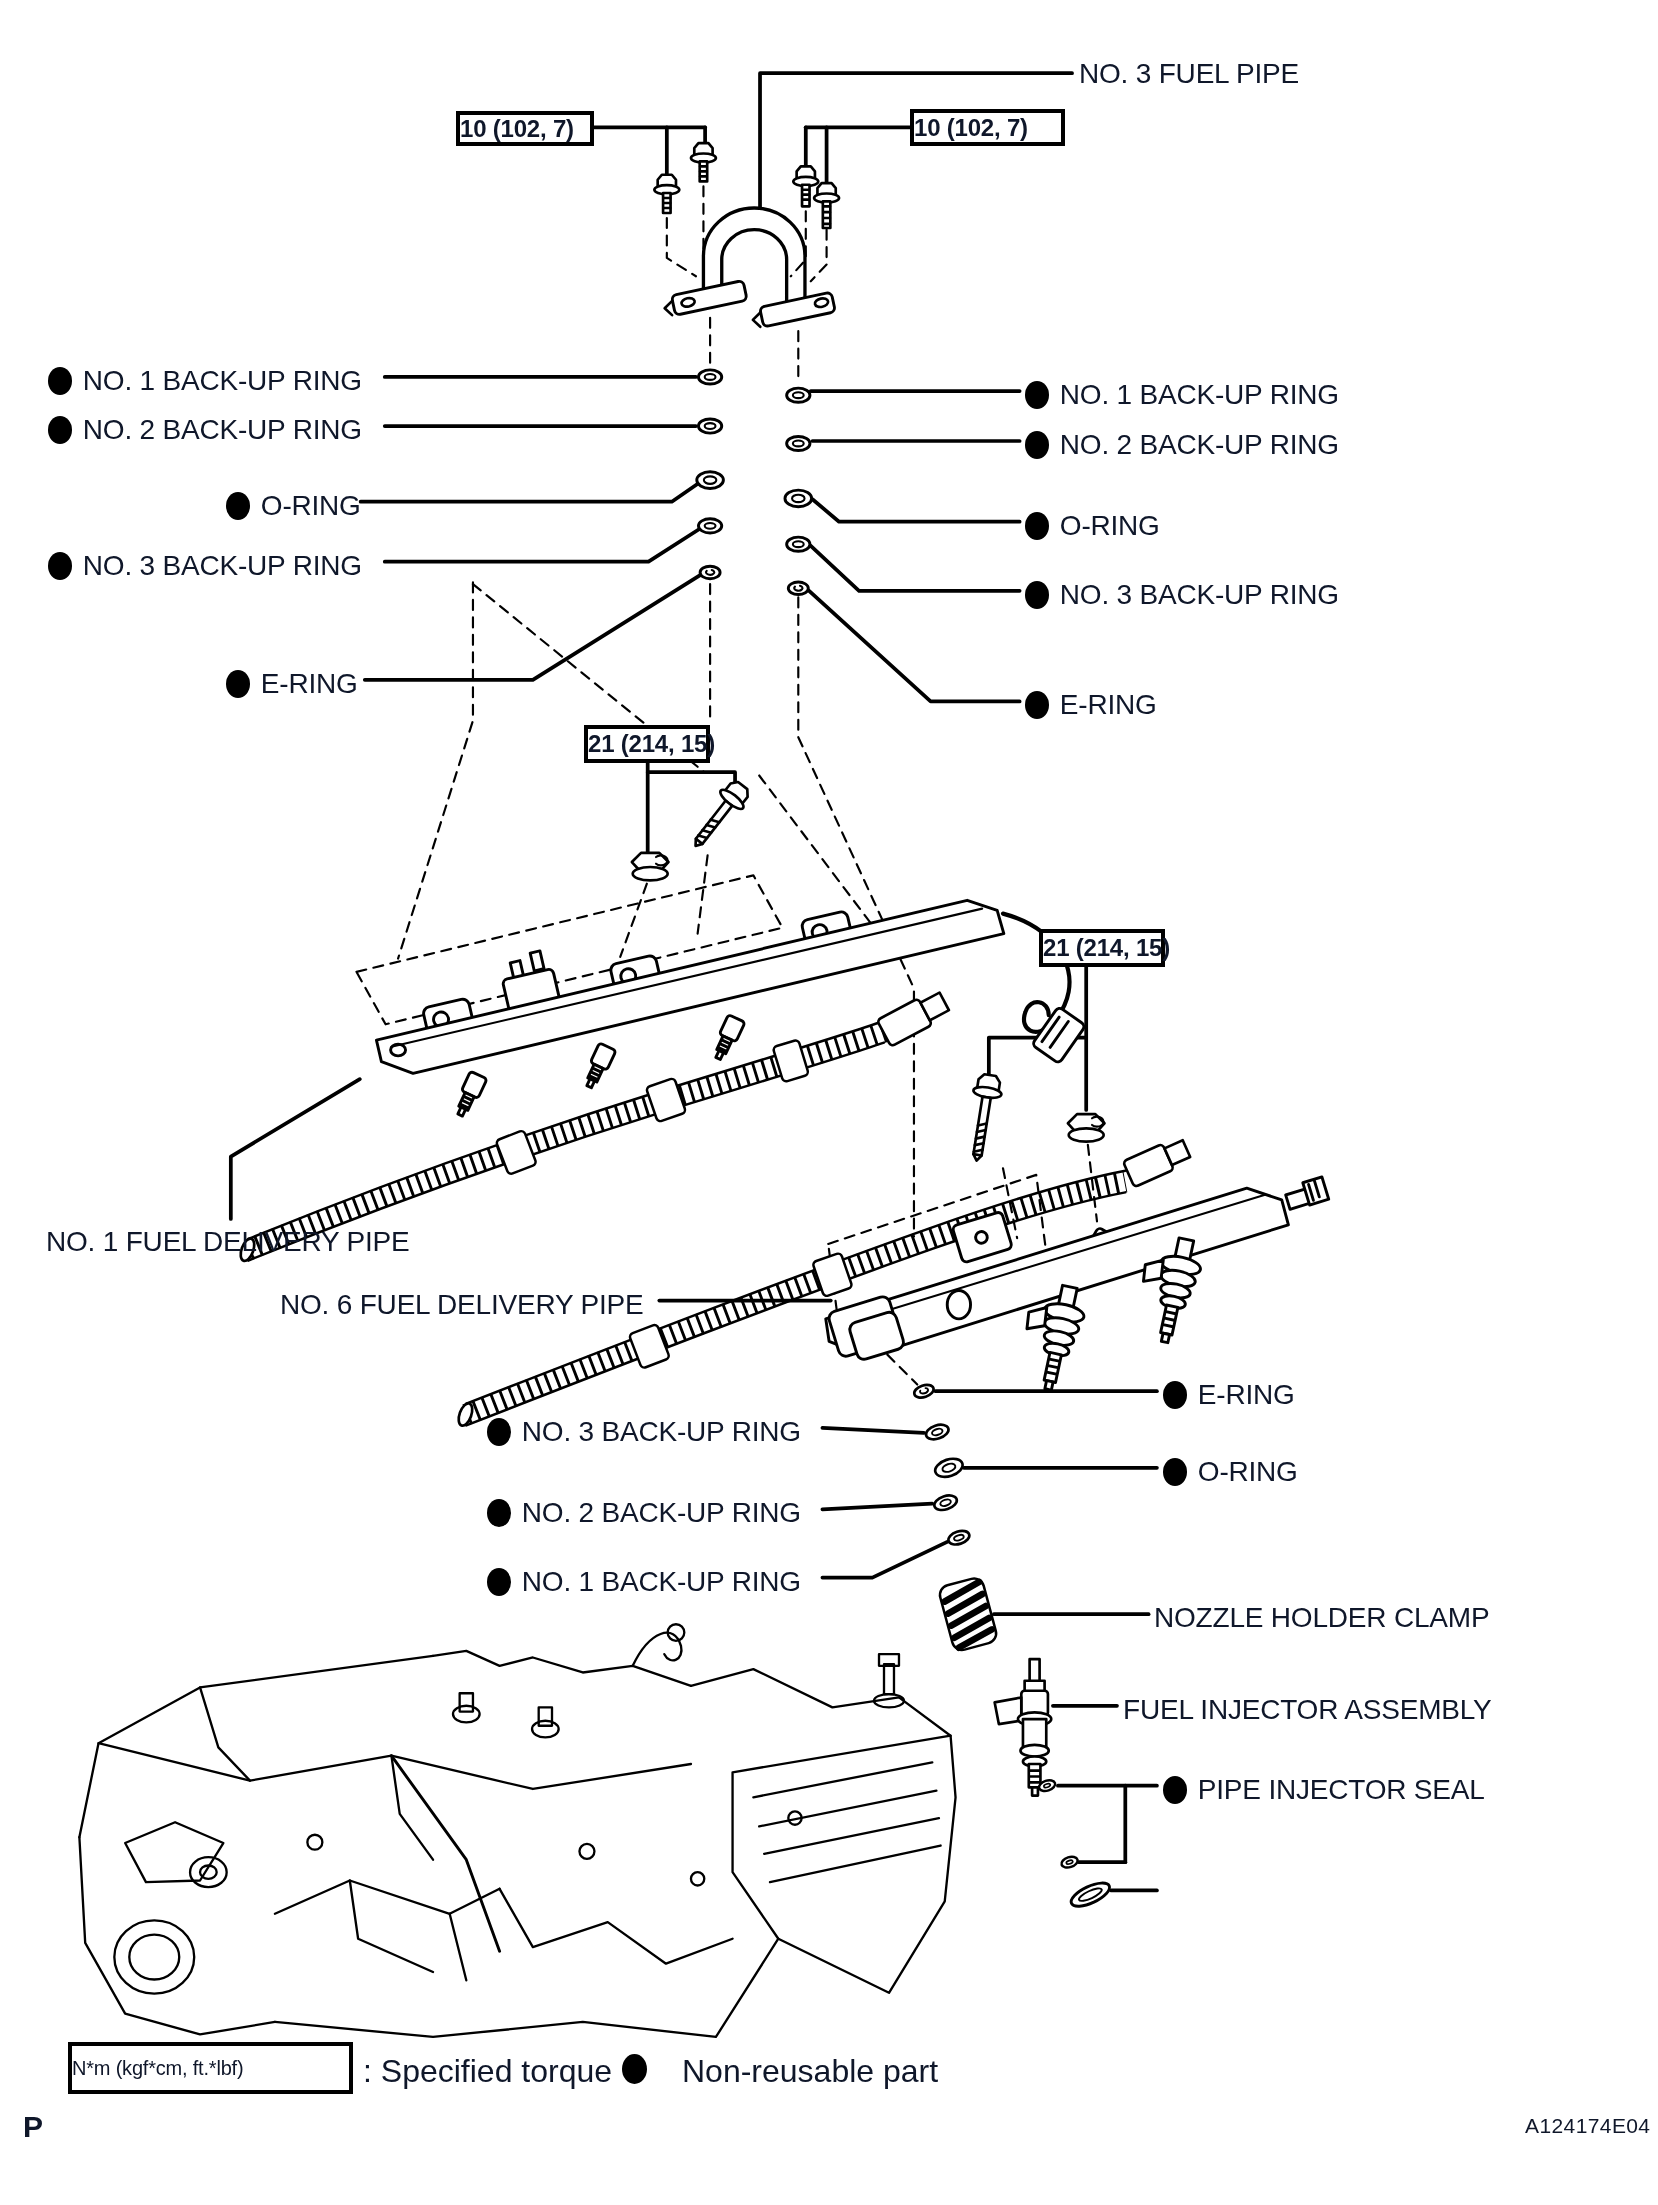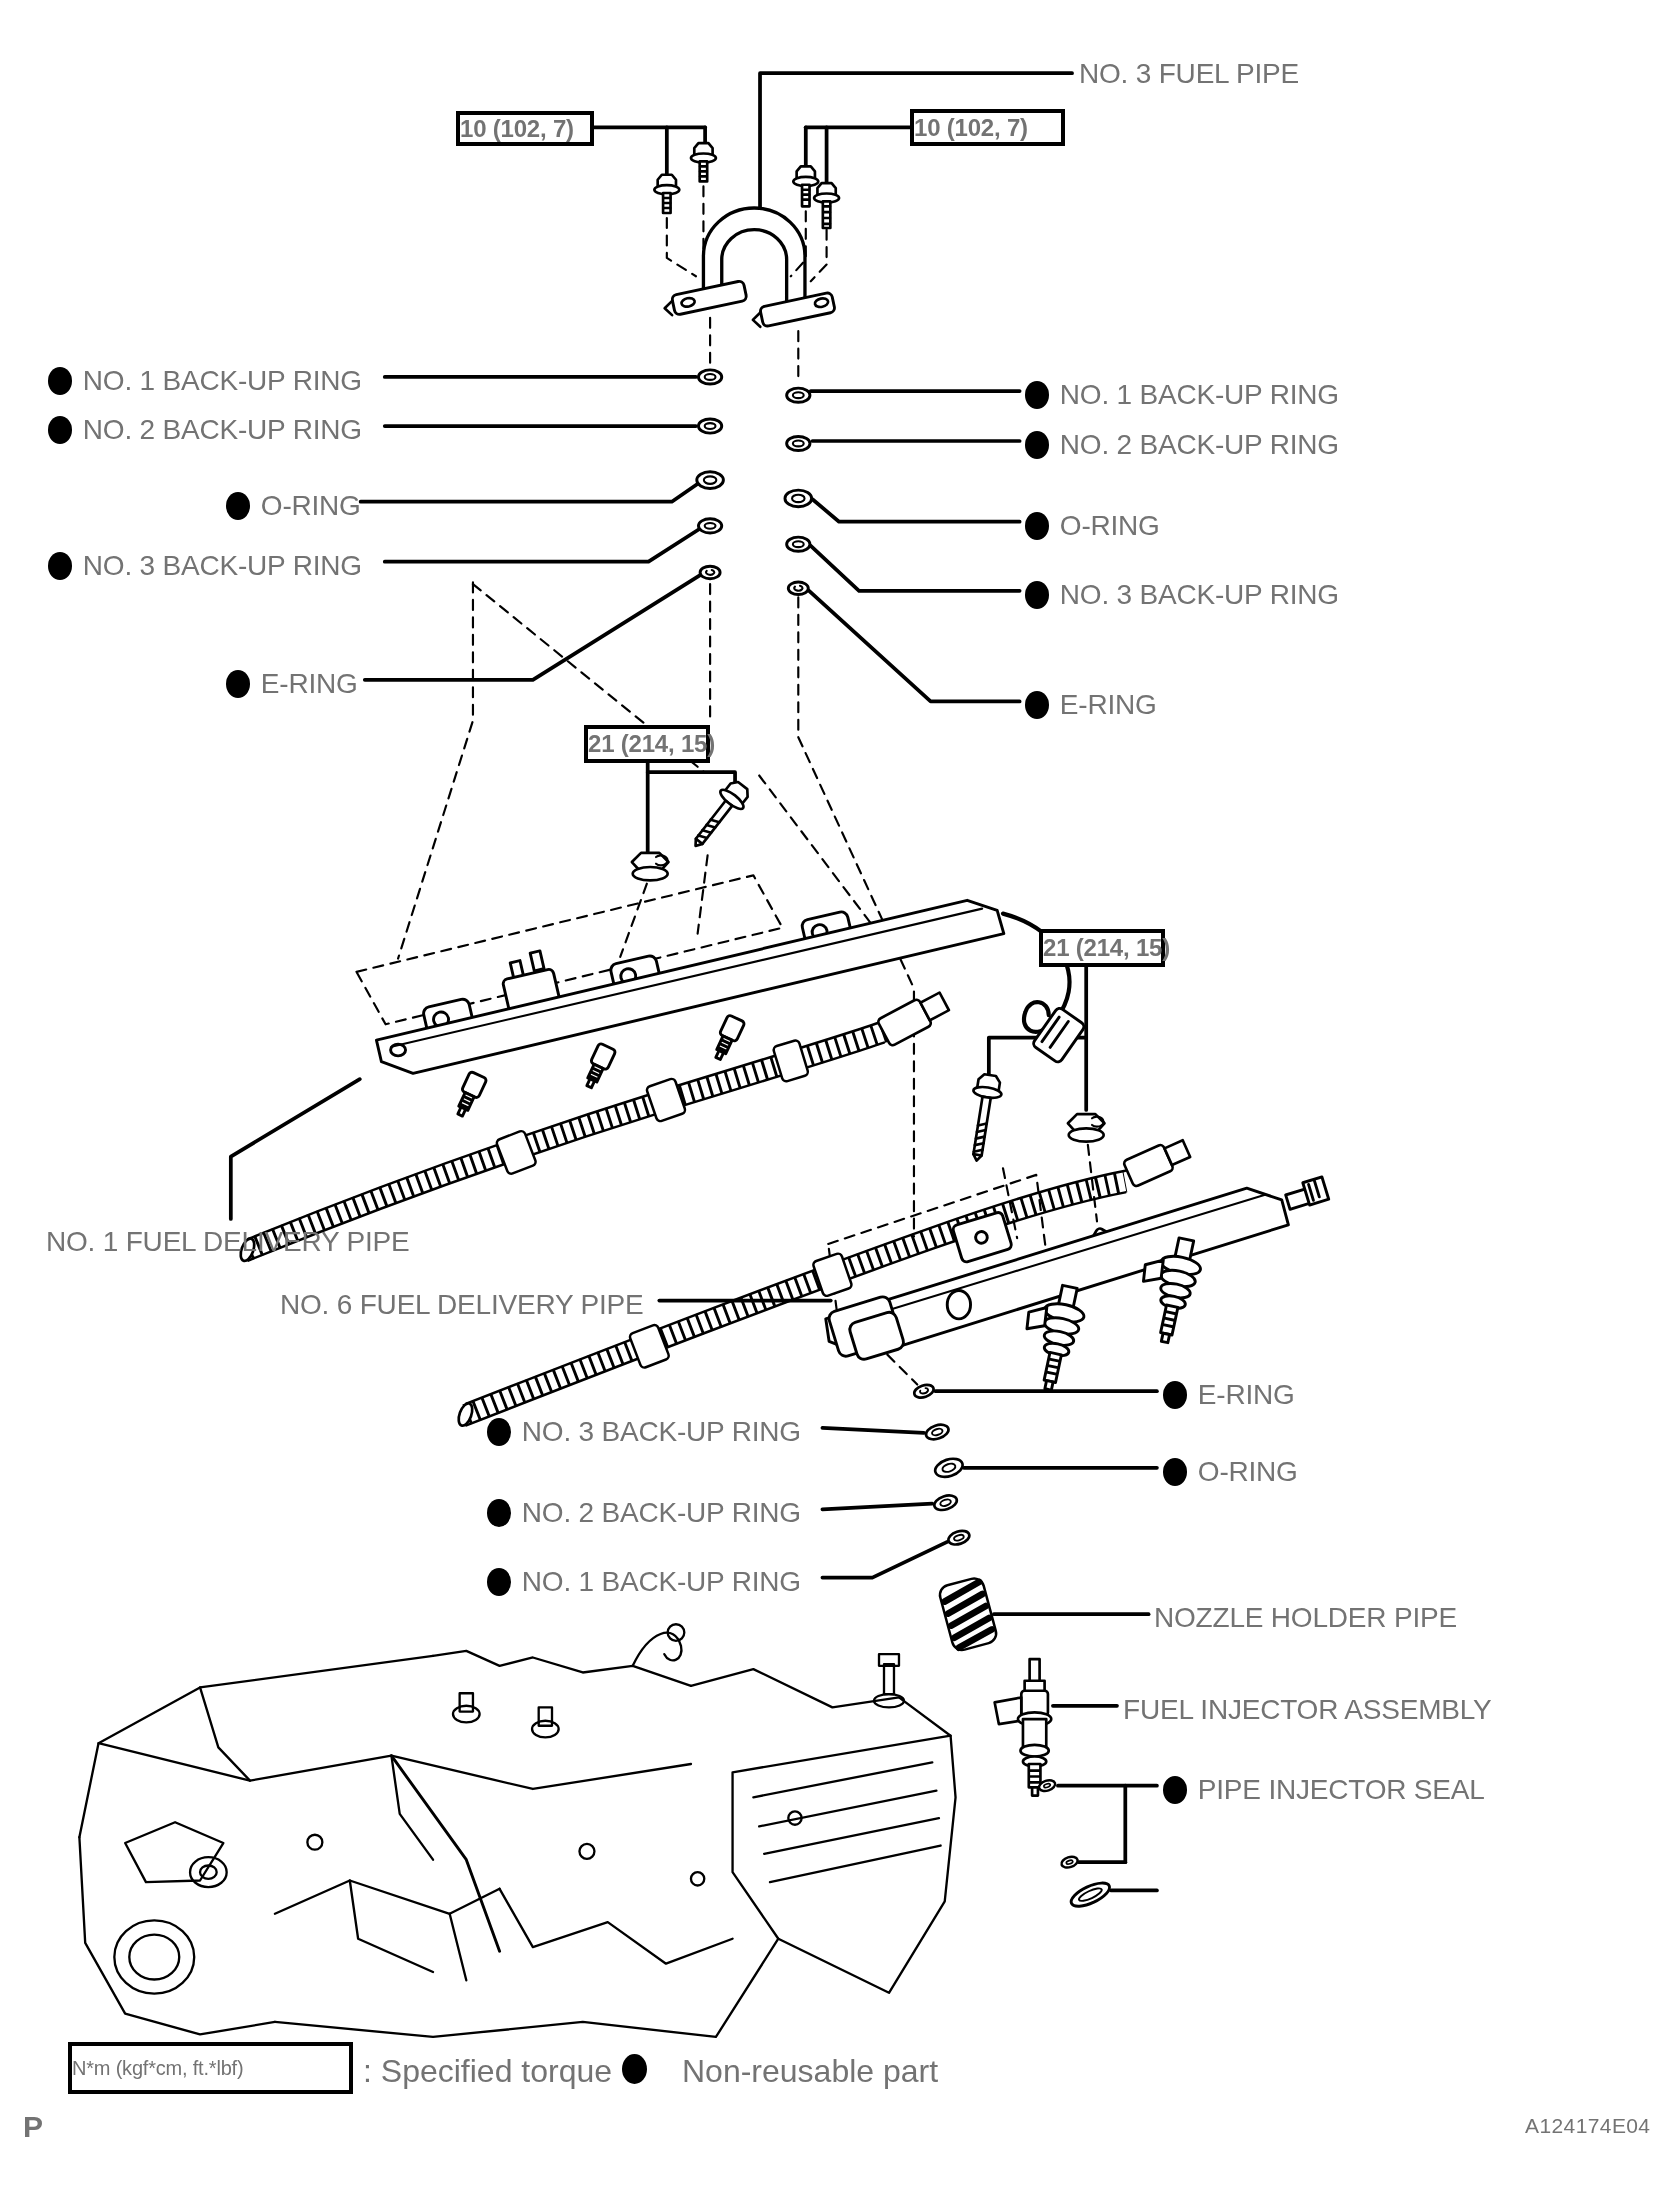--- a/index.html
+++ b/index.html
@@ -1,17 +1,17 @@
 <!DOCTYPE html>
 <html style="font-size:13.3px"><head>
 <meta charset="utf-8">
 <style>
   html,body{margin:0;padding:0;background:#fff;}
   #page{position:relative;width:1659px;height:2205px;background:#fff;overflow:hidden;
-        font-family:"Liberation Sans", sans-serif;color:#737373;}
+        font-family:"Liberation Sans", sans-serif;color:#0f172a;}
   #art{position:absolute;left:0;top:0;}
   .lbl{position:absolute;display:flex;align-items:center;gap:10.8px;font-size:28px;
        letter-spacing:-0.2px;white-space:nowrap;line-height:1.25;}
   .lbl .dot{width:24px;height:28px;background:#000;border-radius:50%;flex:0 0 auto;}
   .lbl.wrap{white-space:normal;width:383px;align-items:flex-start;}
   .lbl.wrap .dot{margin-top:1.7px;}
   .tbox{position:absolute;border:4.2px solid #000;background:#fff;box-sizing:border-box;
         display:flex;align-items:center;font-weight:bold;
         font-size:24px;white-space:nowrap;letter-spacing:-0.2px;}
   .plain{position:absolute;white-space:nowrap;line-height:1;}
@@ -496,21 +496,21 @@
 <div class="lbl" style="left:487px;top:1495px">
   <span class="dot"></span>
   <span class="txt">NO. 2 BACK-UP RING</span>
 </div>
 <div class="lbl" style="left:487px;top:1564px">
   <span class="dot"></span>
   <span class="txt">NO. 1 BACK-UP RING</span>
 </div>
 
 <div class="lbl" style="left:1154px;top:1600px">
-  <span class="txt">NOZZLE HOLDER PIPE</span>
+  <span class="txt">NOZZLE HOLDER CLAMP</span>
 </div>
 <div class="lbl" style="left:1123px;top:1692px">
   <span class="txt">FUEL INJECTOR ASSEMBLY</span>
 </div>
 <div class="lbl" style="left:1163px;top:1772px">
   <span class="dot"></span>
   <span class="txt">PIPE INJECTOR SEAL</span>
 </div>
 
 <div class="tbox" style="left:68px;top:2042px;width:285px;height:52px;font-weight:normal;font-size:20px">

